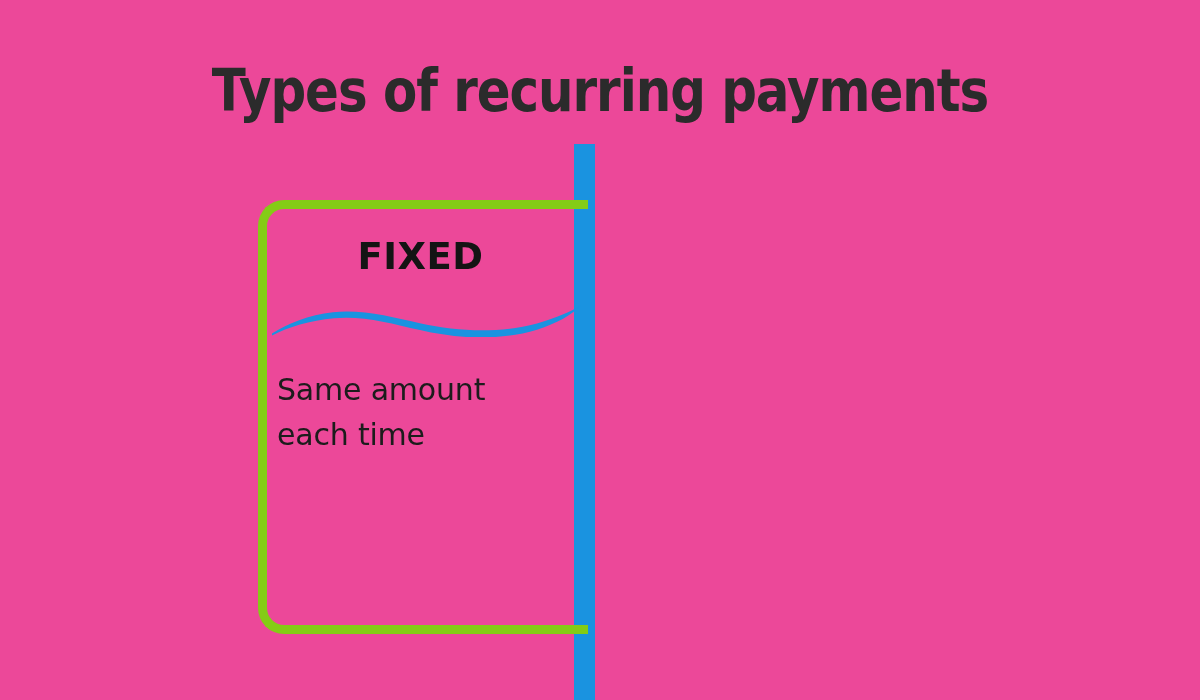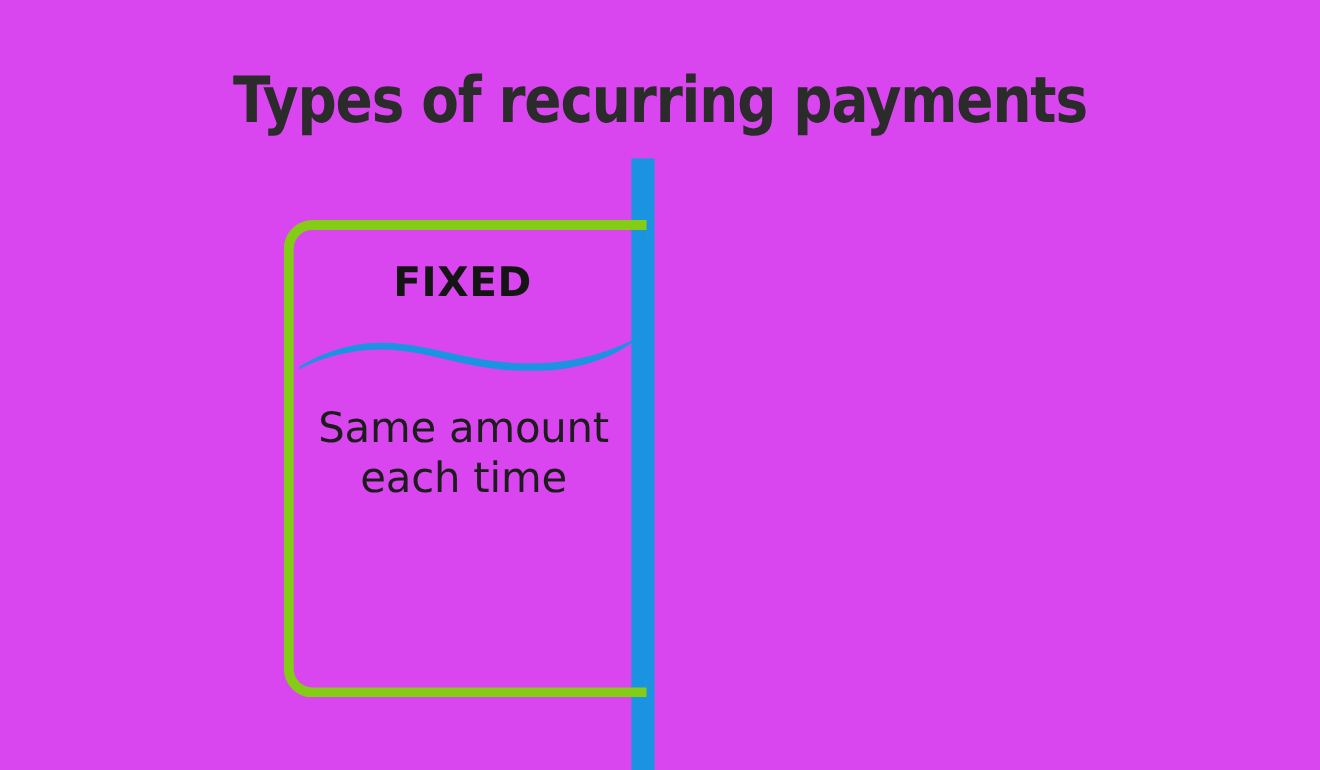--- a/index.html
+++ b/index.html
@@ -11,21 +11,21 @@
     width: 1200px;
     height: 700px;
     font-family: "Liberation Sans", sans-serif;
     overflow: hidden;
   }
 
   #infographic {
     position: relative;
     width: 1200px;
     height: 700px;
-    background: #d946ef;
+    background: #ec4899;
   }
 
   
   #title {
     position: absolute;
     left: 0;
     top: 56px;
     width: 1200px;
     text-align: center;
     font-family: "DejaVu Sans", sans-serif;
@@ -101,24 +101,23 @@
     overflow: visible;
   }
   #wave-fixed  { left: 4px;  width: 312px; }
   #wave-variable { left: -10px; width: 318px; }
 
   .panel-body {
     position: absolute;
     left: 0;
     right: 0;
     top: 158px;
-    text-align: center;
     font-family: "DejaVu Sans", sans-serif;
     font-weight: normal;
-    font-size: 38px;
+    font-size: 30px;
     line-height: 45px;
     color: #1c1c1c;
     letter-spacing: -0.2px;
   }
   #panel-fixed .panel-body  { padding: 0 22px 0 10px; }
   #panel-variable .panel-body { padding: 0 8px 0 10px; }
 </style>
 </head>
 <body>
 

